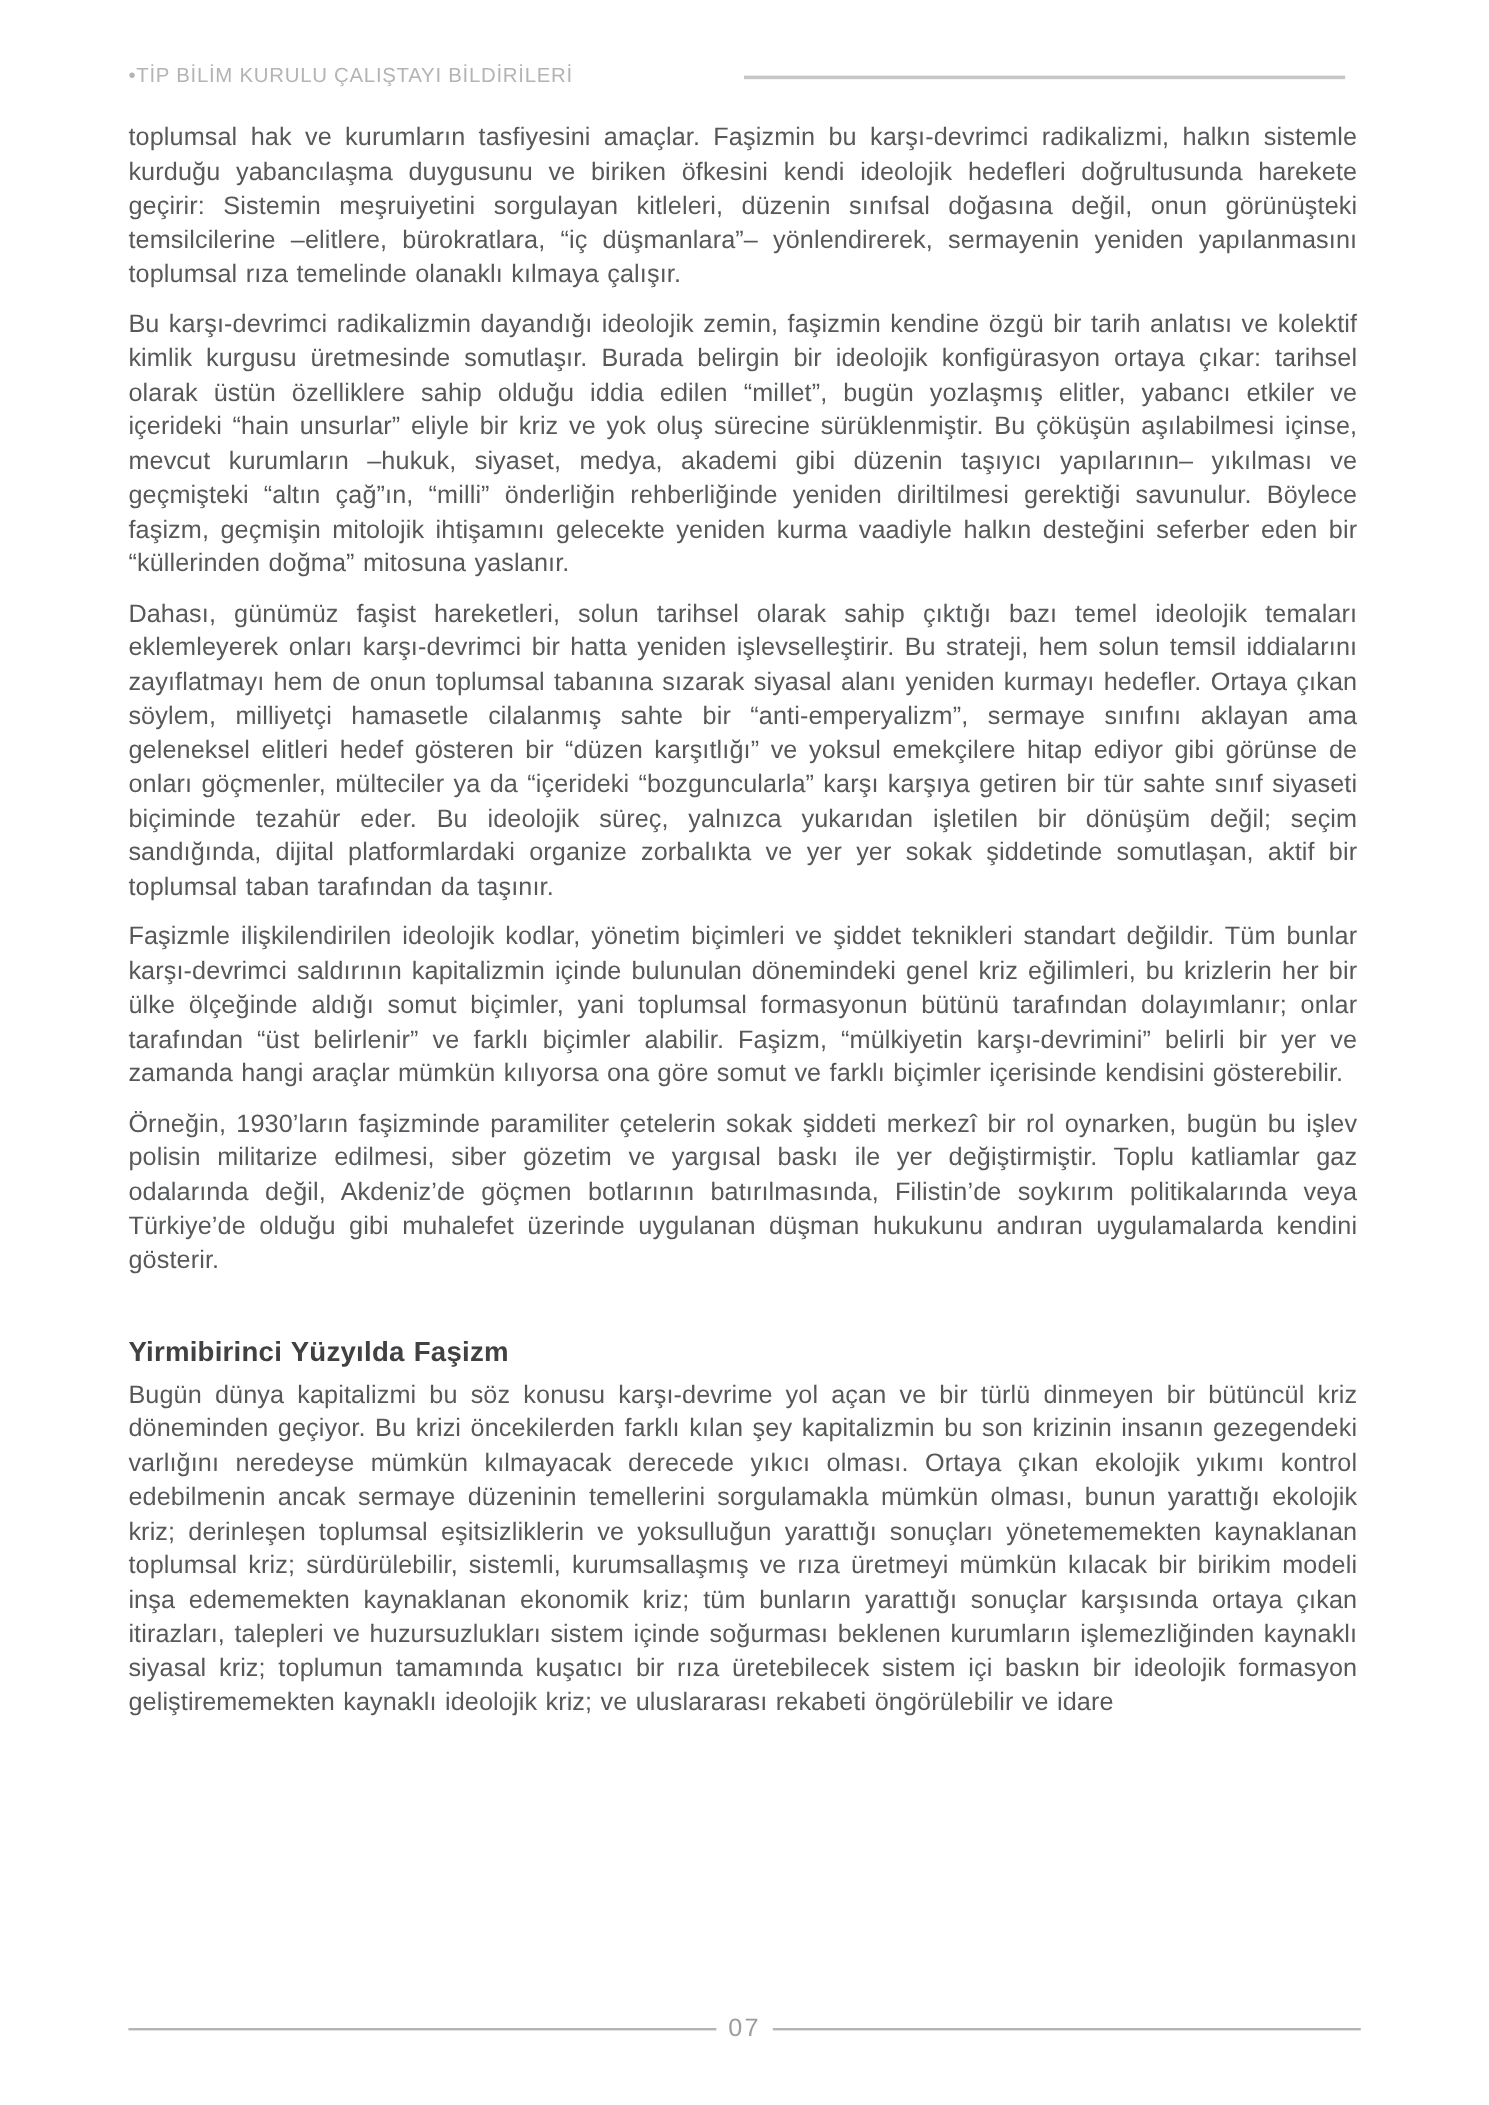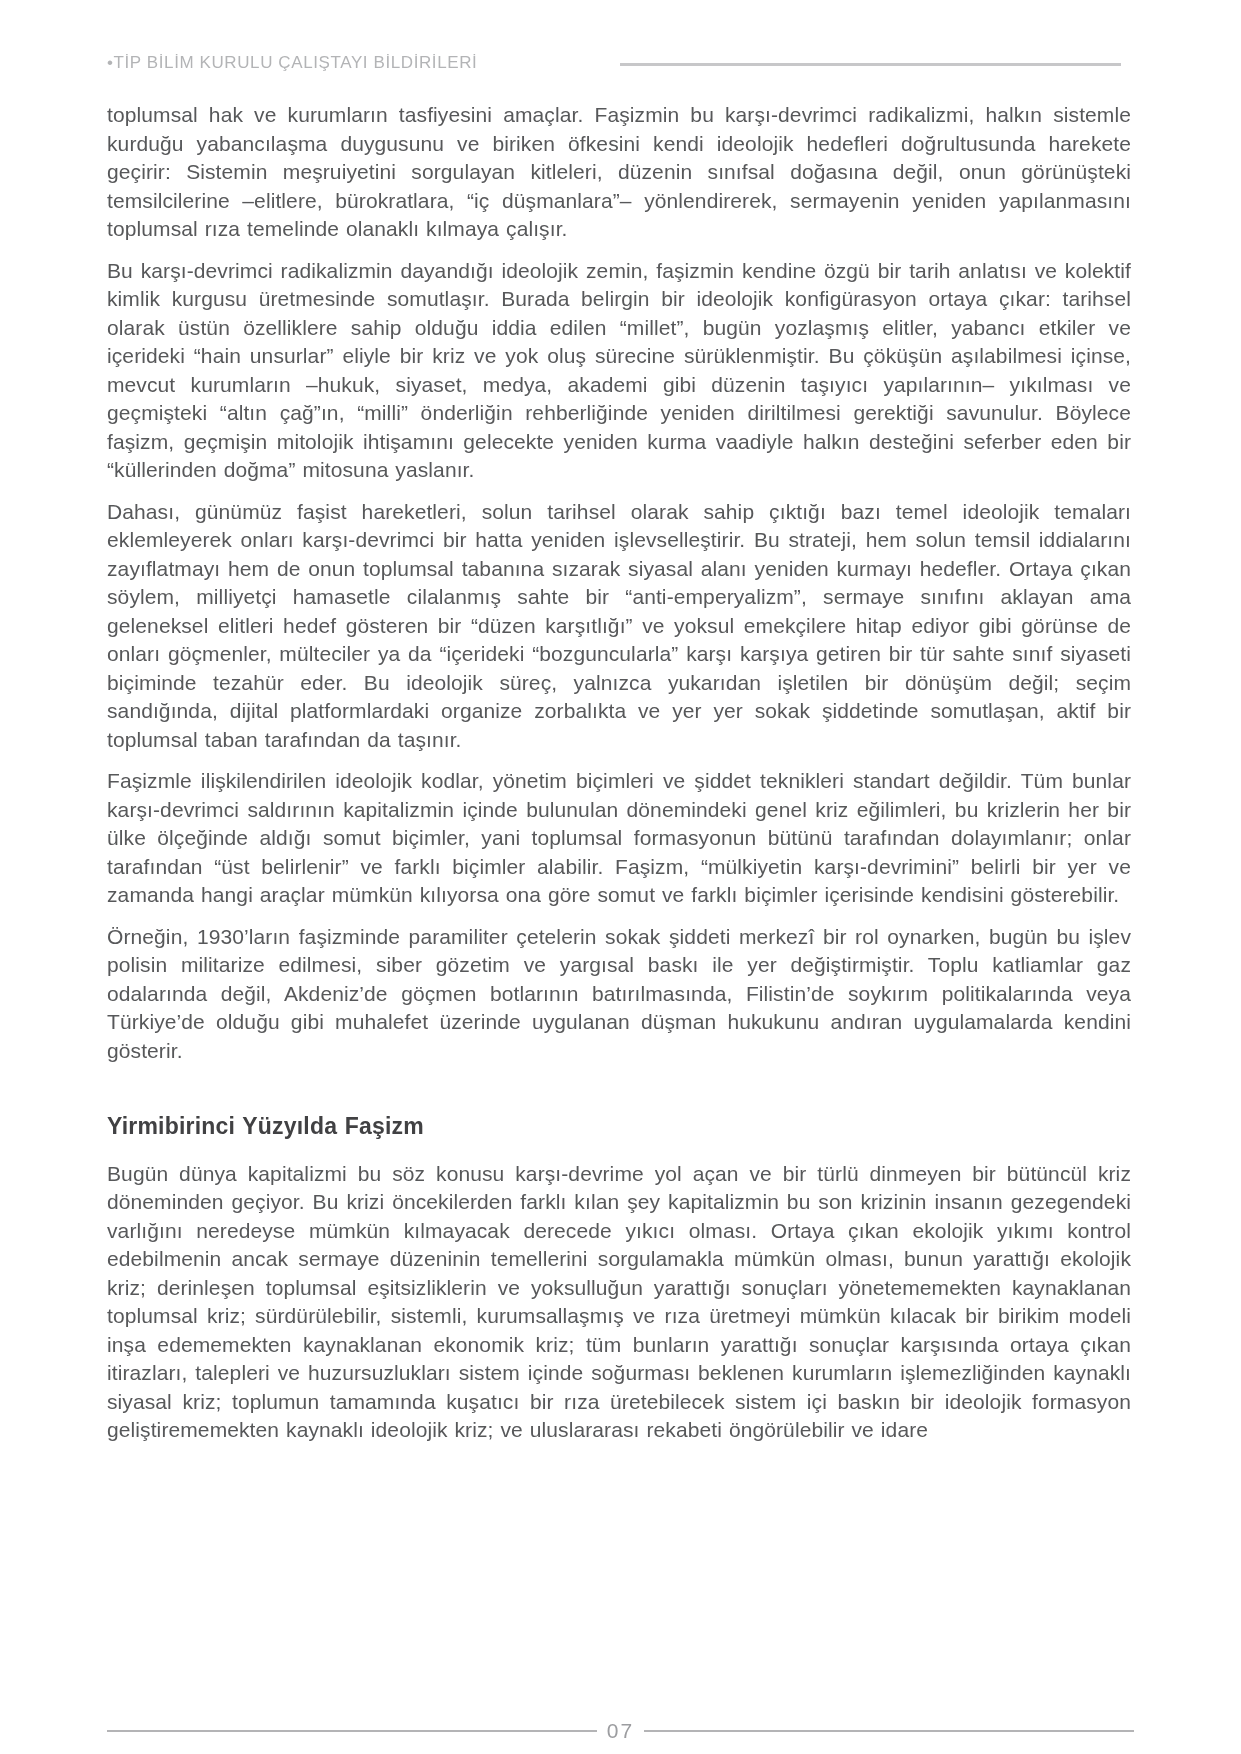--- a/index.html
+++ b/index.html
@@ -50,33 +50,32 @@
     letter-spacing: 0.1px;
     word-spacing: 1px;
   }
   .main p { margin: 0 3px 13px 0; }
   .section-heading {
     font-size: 23px;
     font-weight: 700;
     color: #414143;
     letter-spacing: 0.2px;
     text-align: left;
-    margin: 47px 0 19px 0;
+    margin: 47px 0 8px 0;
   }
 
   
   .footer {
     position: absolute;
     top: 1680px;
     left: 107px;
     width: 1027px;
     display: flex;
     align-items: center;
     gap: 10px;
-    margin-top: 40px;
   }
   .footer-rule { flex: 1; height: 2px; background: #b4b4b6; }
   .page-number {
     font-size: 21px;
     color: #9c9da0;
     letter-spacing: 2px;
     line-height: 1;
   }
 </style>
 </head>

